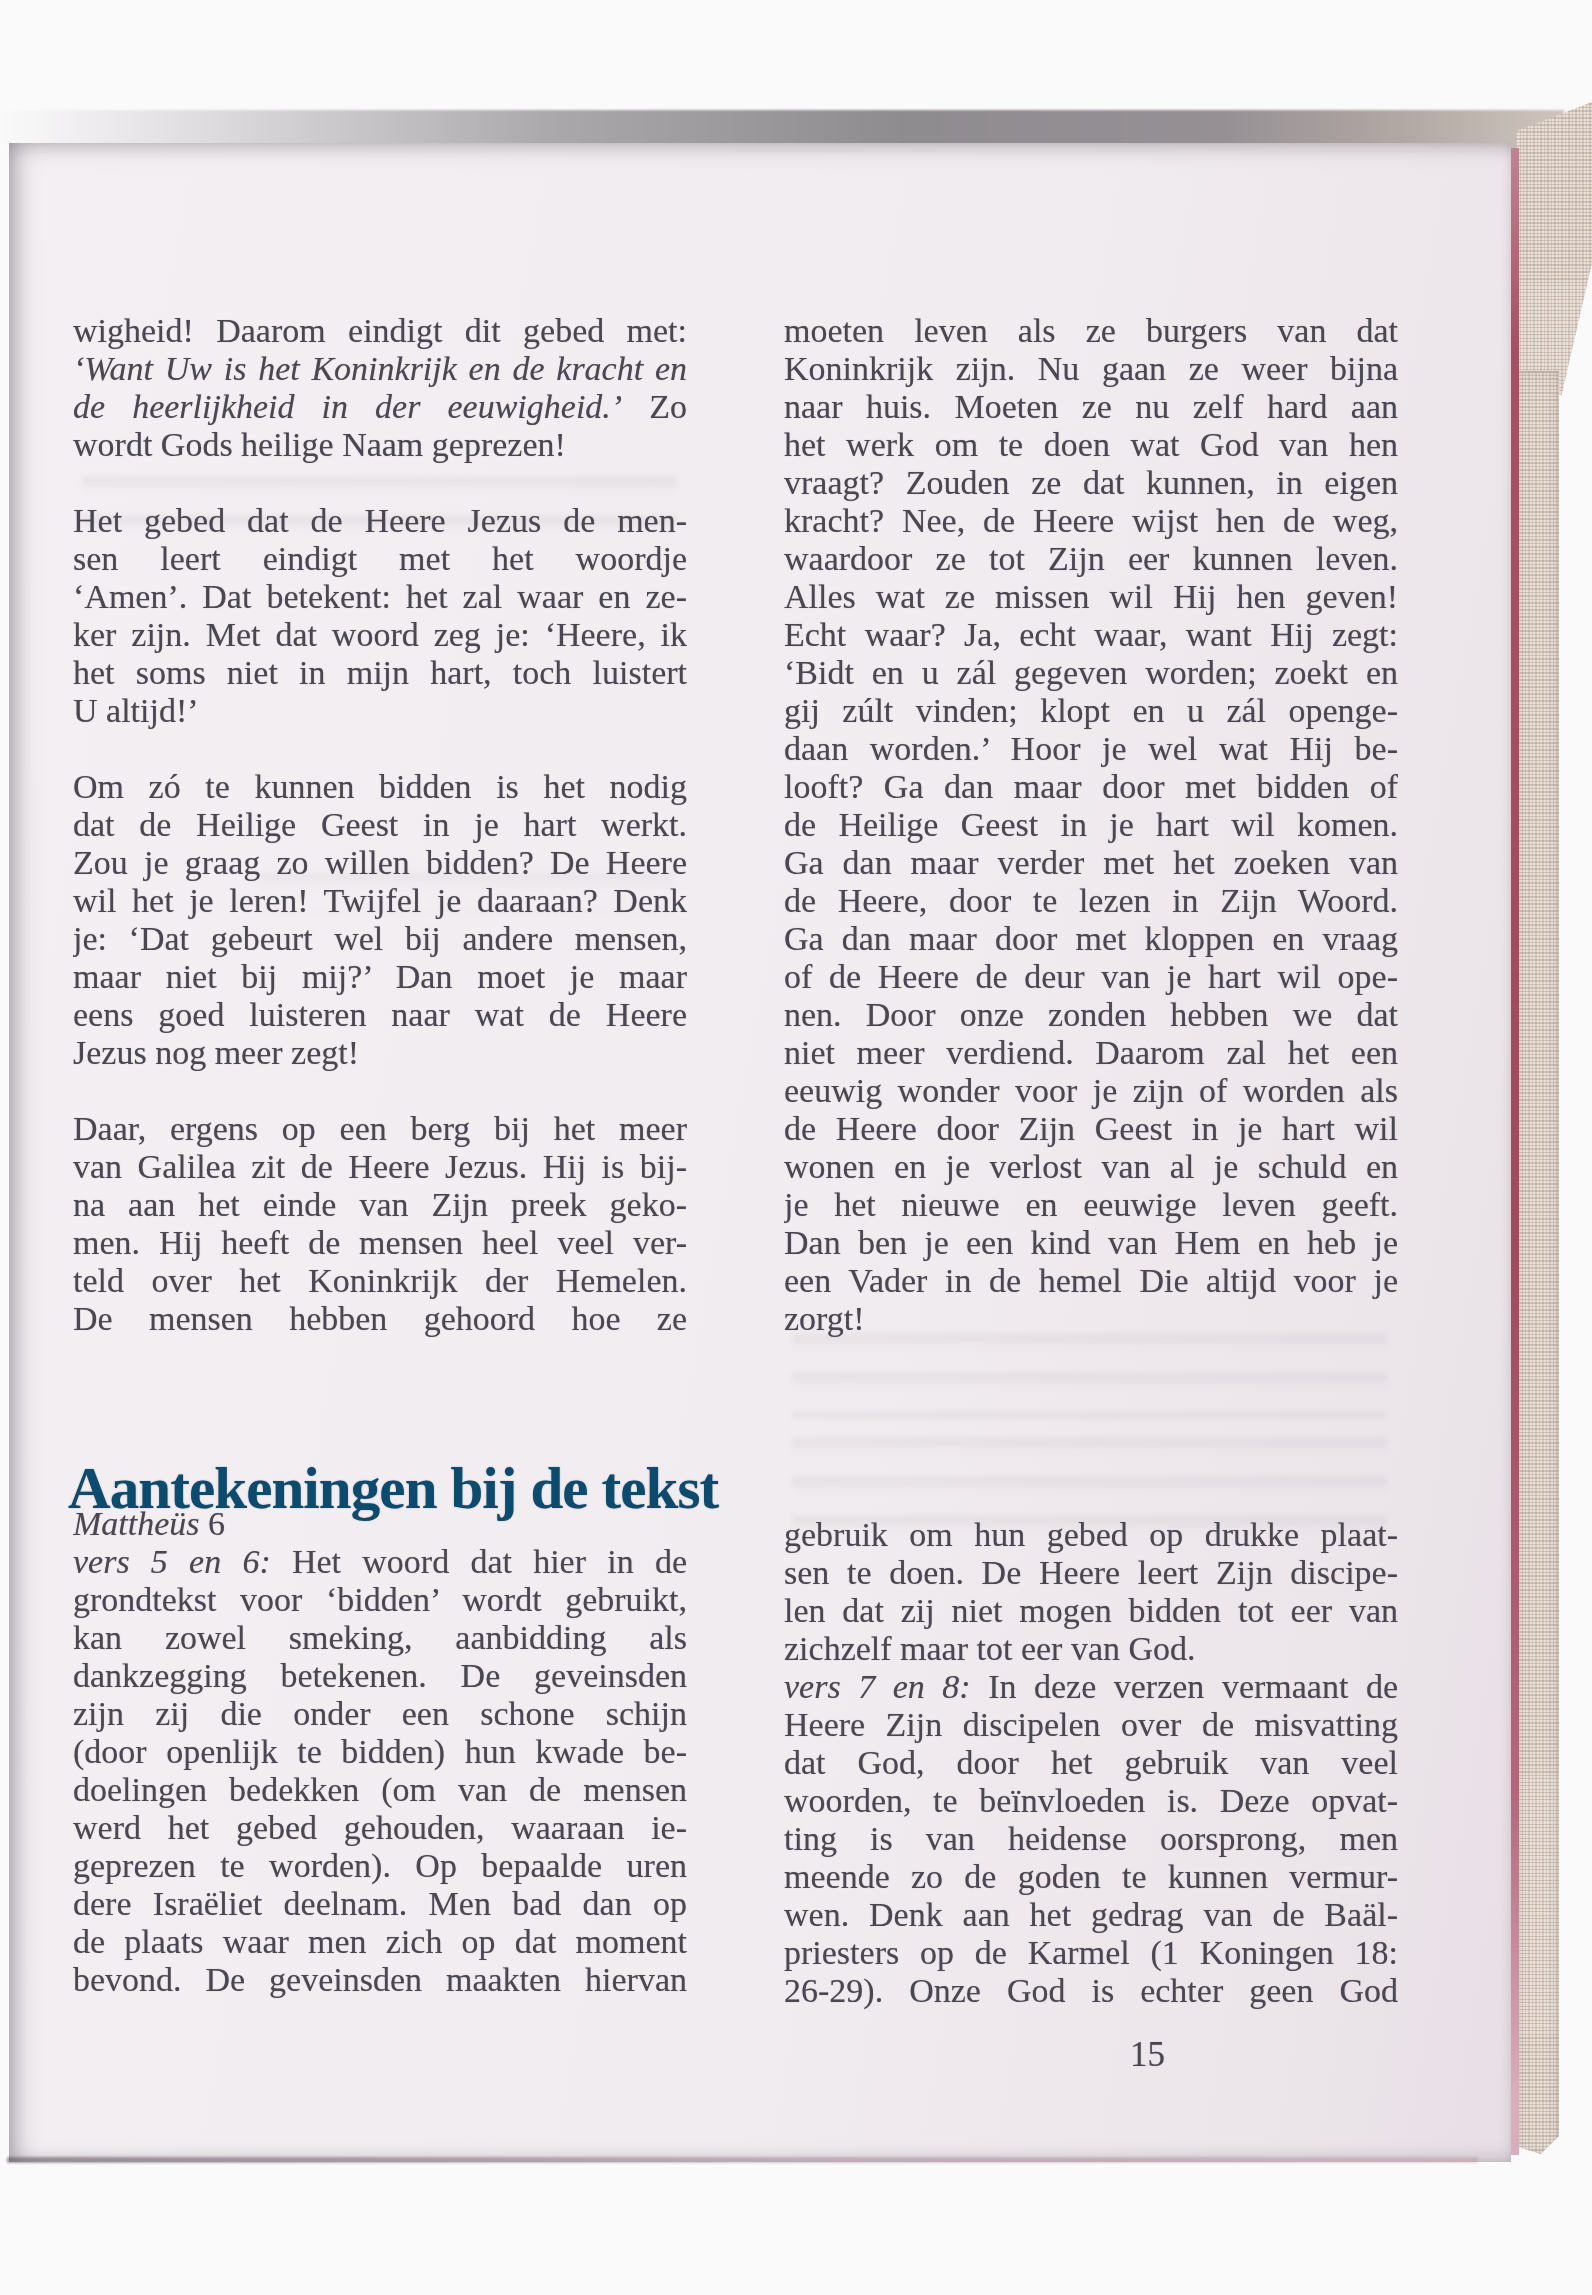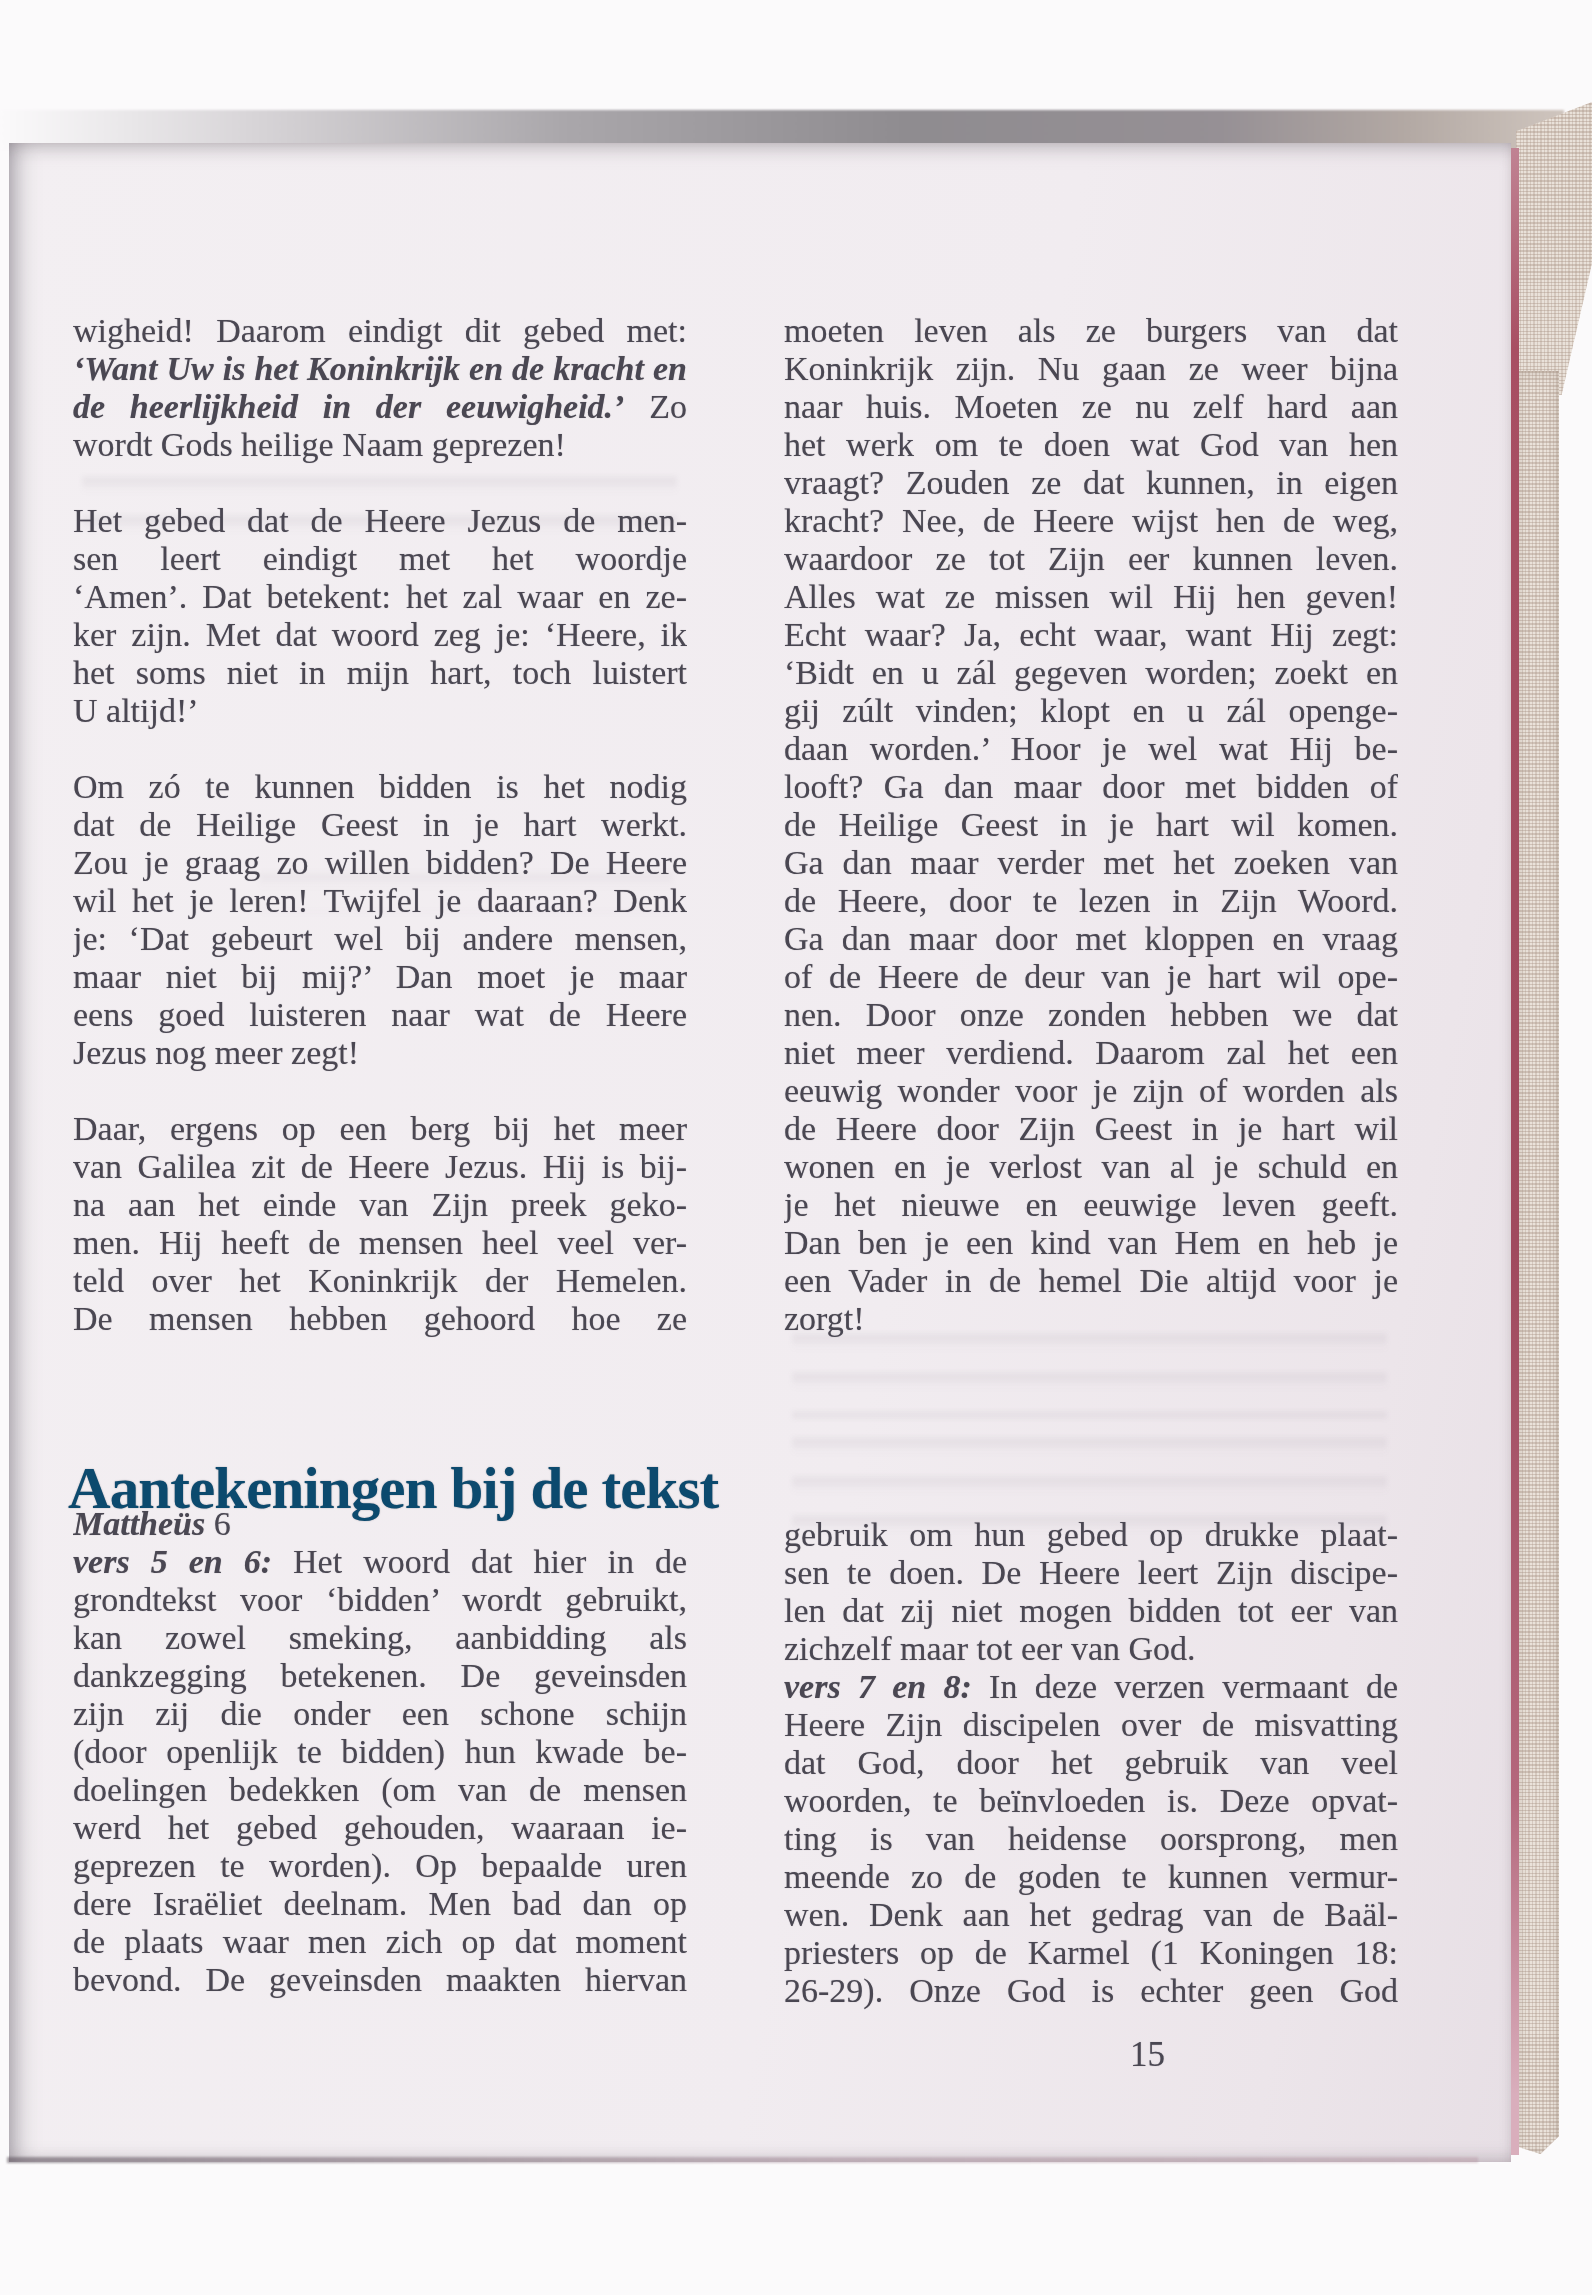--- a/index.html
+++ b/index.html
@@ -65,21 +65,21 @@
   .col-bottom-right{left:784px;top:1516px;width:614px;}
 
   .line{
     width:614px;height:38px;line-height:38px;overflow:hidden;
     font-size:34px;color:#4a4752;
     text-align:justify;text-align-last:justify;
     text-shadow:0 0 1px rgba(74,71,82,.42);
   }
   .line.last{text-align-last:left;}
   .line.gap{margin-top:38px;}
-  .it{font-style:italic;font-weight:bold;}
+  .it{font-style:italic;}
 
   .heading{
     position:absolute;left:68px;top:1417px;width:863px;line-height:62px;
     font-size:59px;font-weight:bold;letter-spacing:-0.9px;color:#0c4a6e;
     text-shadow:0 0 1.4px rgba(47,44,58,.45);
   }
   .pageno{
     position:absolute;left:992px;top:2035px;width:173px;text-align:right;
     font-size:35px;color:#4a4752;text-shadow:0 0 1px rgba(74,71,82,.42);
   }

